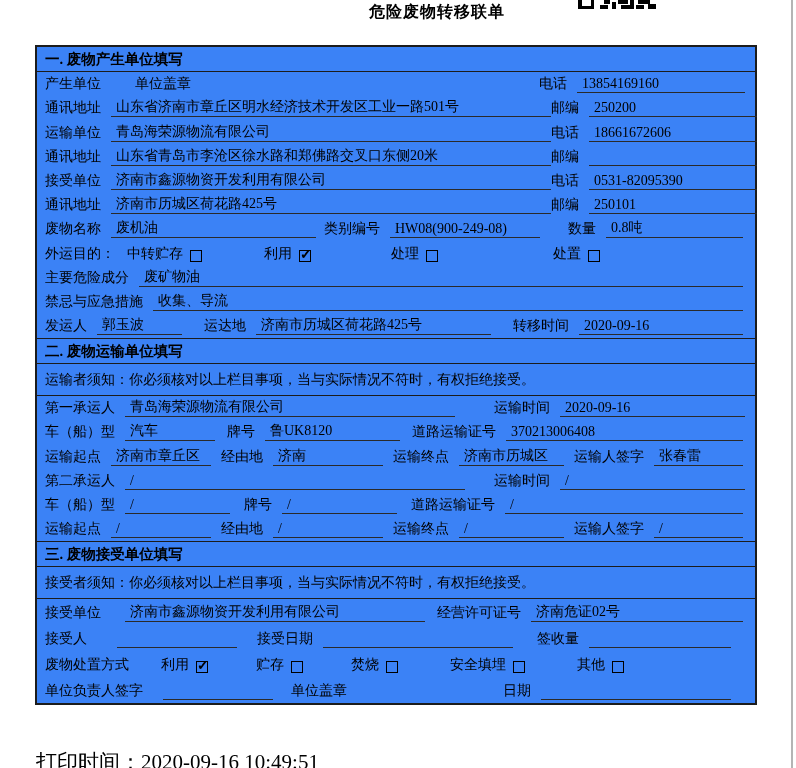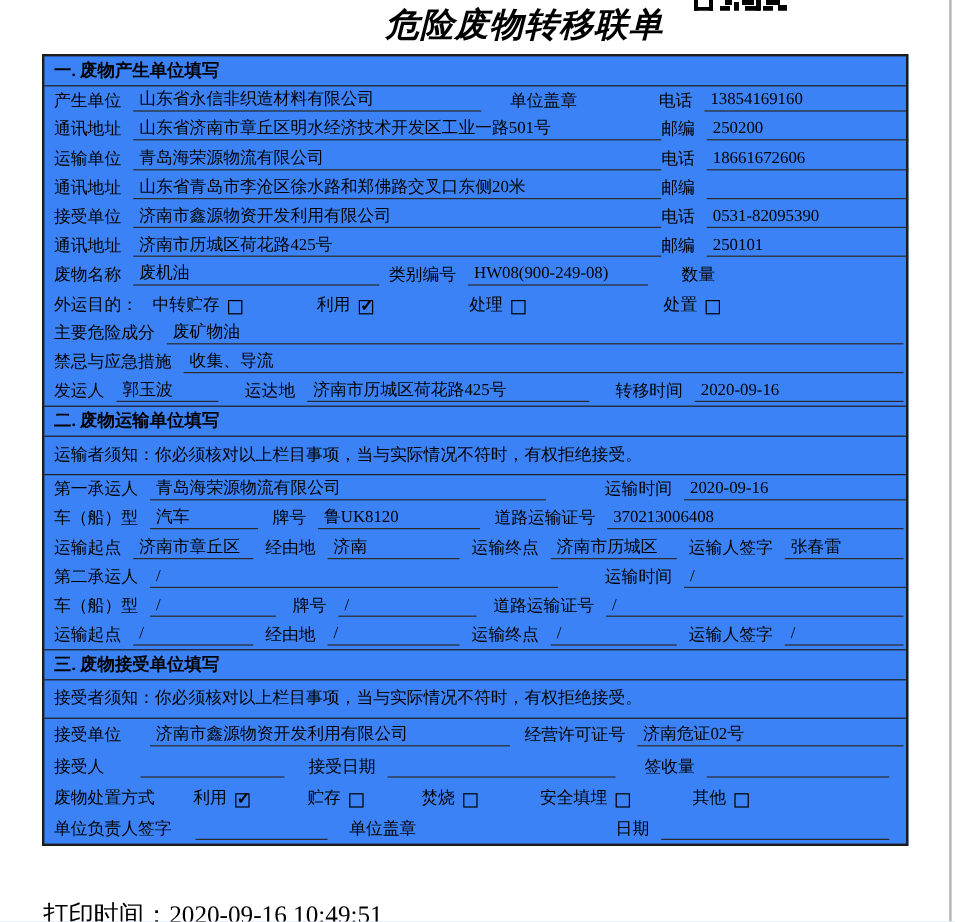--- a/index.html
+++ b/index.html
@@ -3,32 +3,32 @@
 <meta charset="utf-8">
 <style>
   html,body{margin:0;padding:0;background:#fff;width:796px;height:768px;overflow:hidden;
     font-family:"Liberation Serif","DejaVu Serif",serif;color:#000;}
   .page{position:relative;width:796px;height:768px;background:#fff;}
   .page-edge{position:absolute;left:791px;top:0;width:2px;height:768px;background:#b4b4b4;}
   
   .topbar{position:absolute;left:0;top:0;width:780px;height:45px;}
   .serial{position:absolute;left:36px;top:12px;font-size:15px;white-space:nowrap;margin-top:40px;}
   .form-title{position:absolute;left:437px;top:2px;transform:translateX(-50%);
-    font-size:28px;font-weight:bold;letter-spacing:1px;white-space:nowrap;font-style:italic;}
+    font-size:16px;font-weight:bold;letter-spacing:1px;white-space:nowrap;}
   .qr{position:absolute;left:578px;top:0;width:78px;height:9px;}
   
   .sheet{position:absolute;left:35px;top:45px;width:722px;border:2px solid #1c1c1c;
     box-sizing:border-box;background:#3b82f6;}
   .sec{border-top:1.5px solid #1c1c1c;}
   .sec:first-child{border-top:none;}
   .sec-title{height:24px;line-height:24px;padding-left:8px;font-weight:bold;
     font-size:14.5px;border-bottom:1.5px solid #1c1c1c;}
   .notice{height:31px;line-height:31px;padding-left:8px;font-size:14px;
     border-bottom:1.5px solid #1c1c1c;white-space:nowrap;}
-  .row{display:flex;align-items:flex-end;height:24.2px;padding:0 0 3px 8px;
+  .row{display:flex;align-items:flex-end;height:24.2px;padding:0 10px 3px 8px;
     box-sizing:border-box;font-size:14px;}
   .s3 .row{height:26px;}
   .lbl{white-space:nowrap;margin-right:10px;flex-shrink:0;}
   .val{border-bottom:1.5px solid #2a2a2a;padding:0 5px;white-space:nowrap;
     box-sizing:border-box;flex-shrink:0;overflow:visible;min-height:17px;}
   .fx{flex:1 1 auto;margin-right:2px;}
   .fill{flex:1 1 auto;}
   .c{}
   .w85{width:85px}.w90{width:90px}.w100{width:100px}.w105{width:105px}.w110{width:110px}
   .w115{width:115px}.w120{width:120px}.w135{width:135px}.w150{width:150px}.w168{width:168px}
@@ -67,21 +67,20 @@
     </svg>
   </div>
 
   <div class="sheet">
 
     <div class="sec s1">
       <div class="sec-title">一. 废物产生单位填写</div>
 
       <div class="row">
         <span class="lbl">产生单位</span>
-        <span class="val w290">山东省永信非织造材料有限公司</span>
         <span class="plain" style="margin-left:24px">单位盖章</span>
         <span class="fill"></span>
         <span class="lbl">电话</span>
         <span class="val w168">13854169160</span>
       </div>
 
       <div class="row">
         <span class="lbl">通讯地址</span>
         <span class="val w440">山东省济南市章丘区明水经济技术开发区工业一路501号</span>
         <span class="fill"></span>
@@ -120,20 +119,21 @@
         <span class="lbl">邮编</span>
         <span class="val w168">250101</span>
       </div>
 
       <div class="row">
         <span class="lbl">废物名称</span>
         <span class="val w205">废机油</span>
         <span class="lbl" style="margin-left:8px">类别编号</span>
         <span class="val w150">HW08(900-249-08)</span>
         <span class="lbl" style="margin-left:28px">数量</span>
+        <span class="val fx">0.8吨</span>
       </div>
 
 
       <div class="row">
         <span class="lbl">外运目的：</span>
         <span class="cbi" style="margin-left:2px">
           <span>中转贮存</span>
           <span class="cb"></span>
         </span>
         <span class="cbi" style="margin-left:62px">

